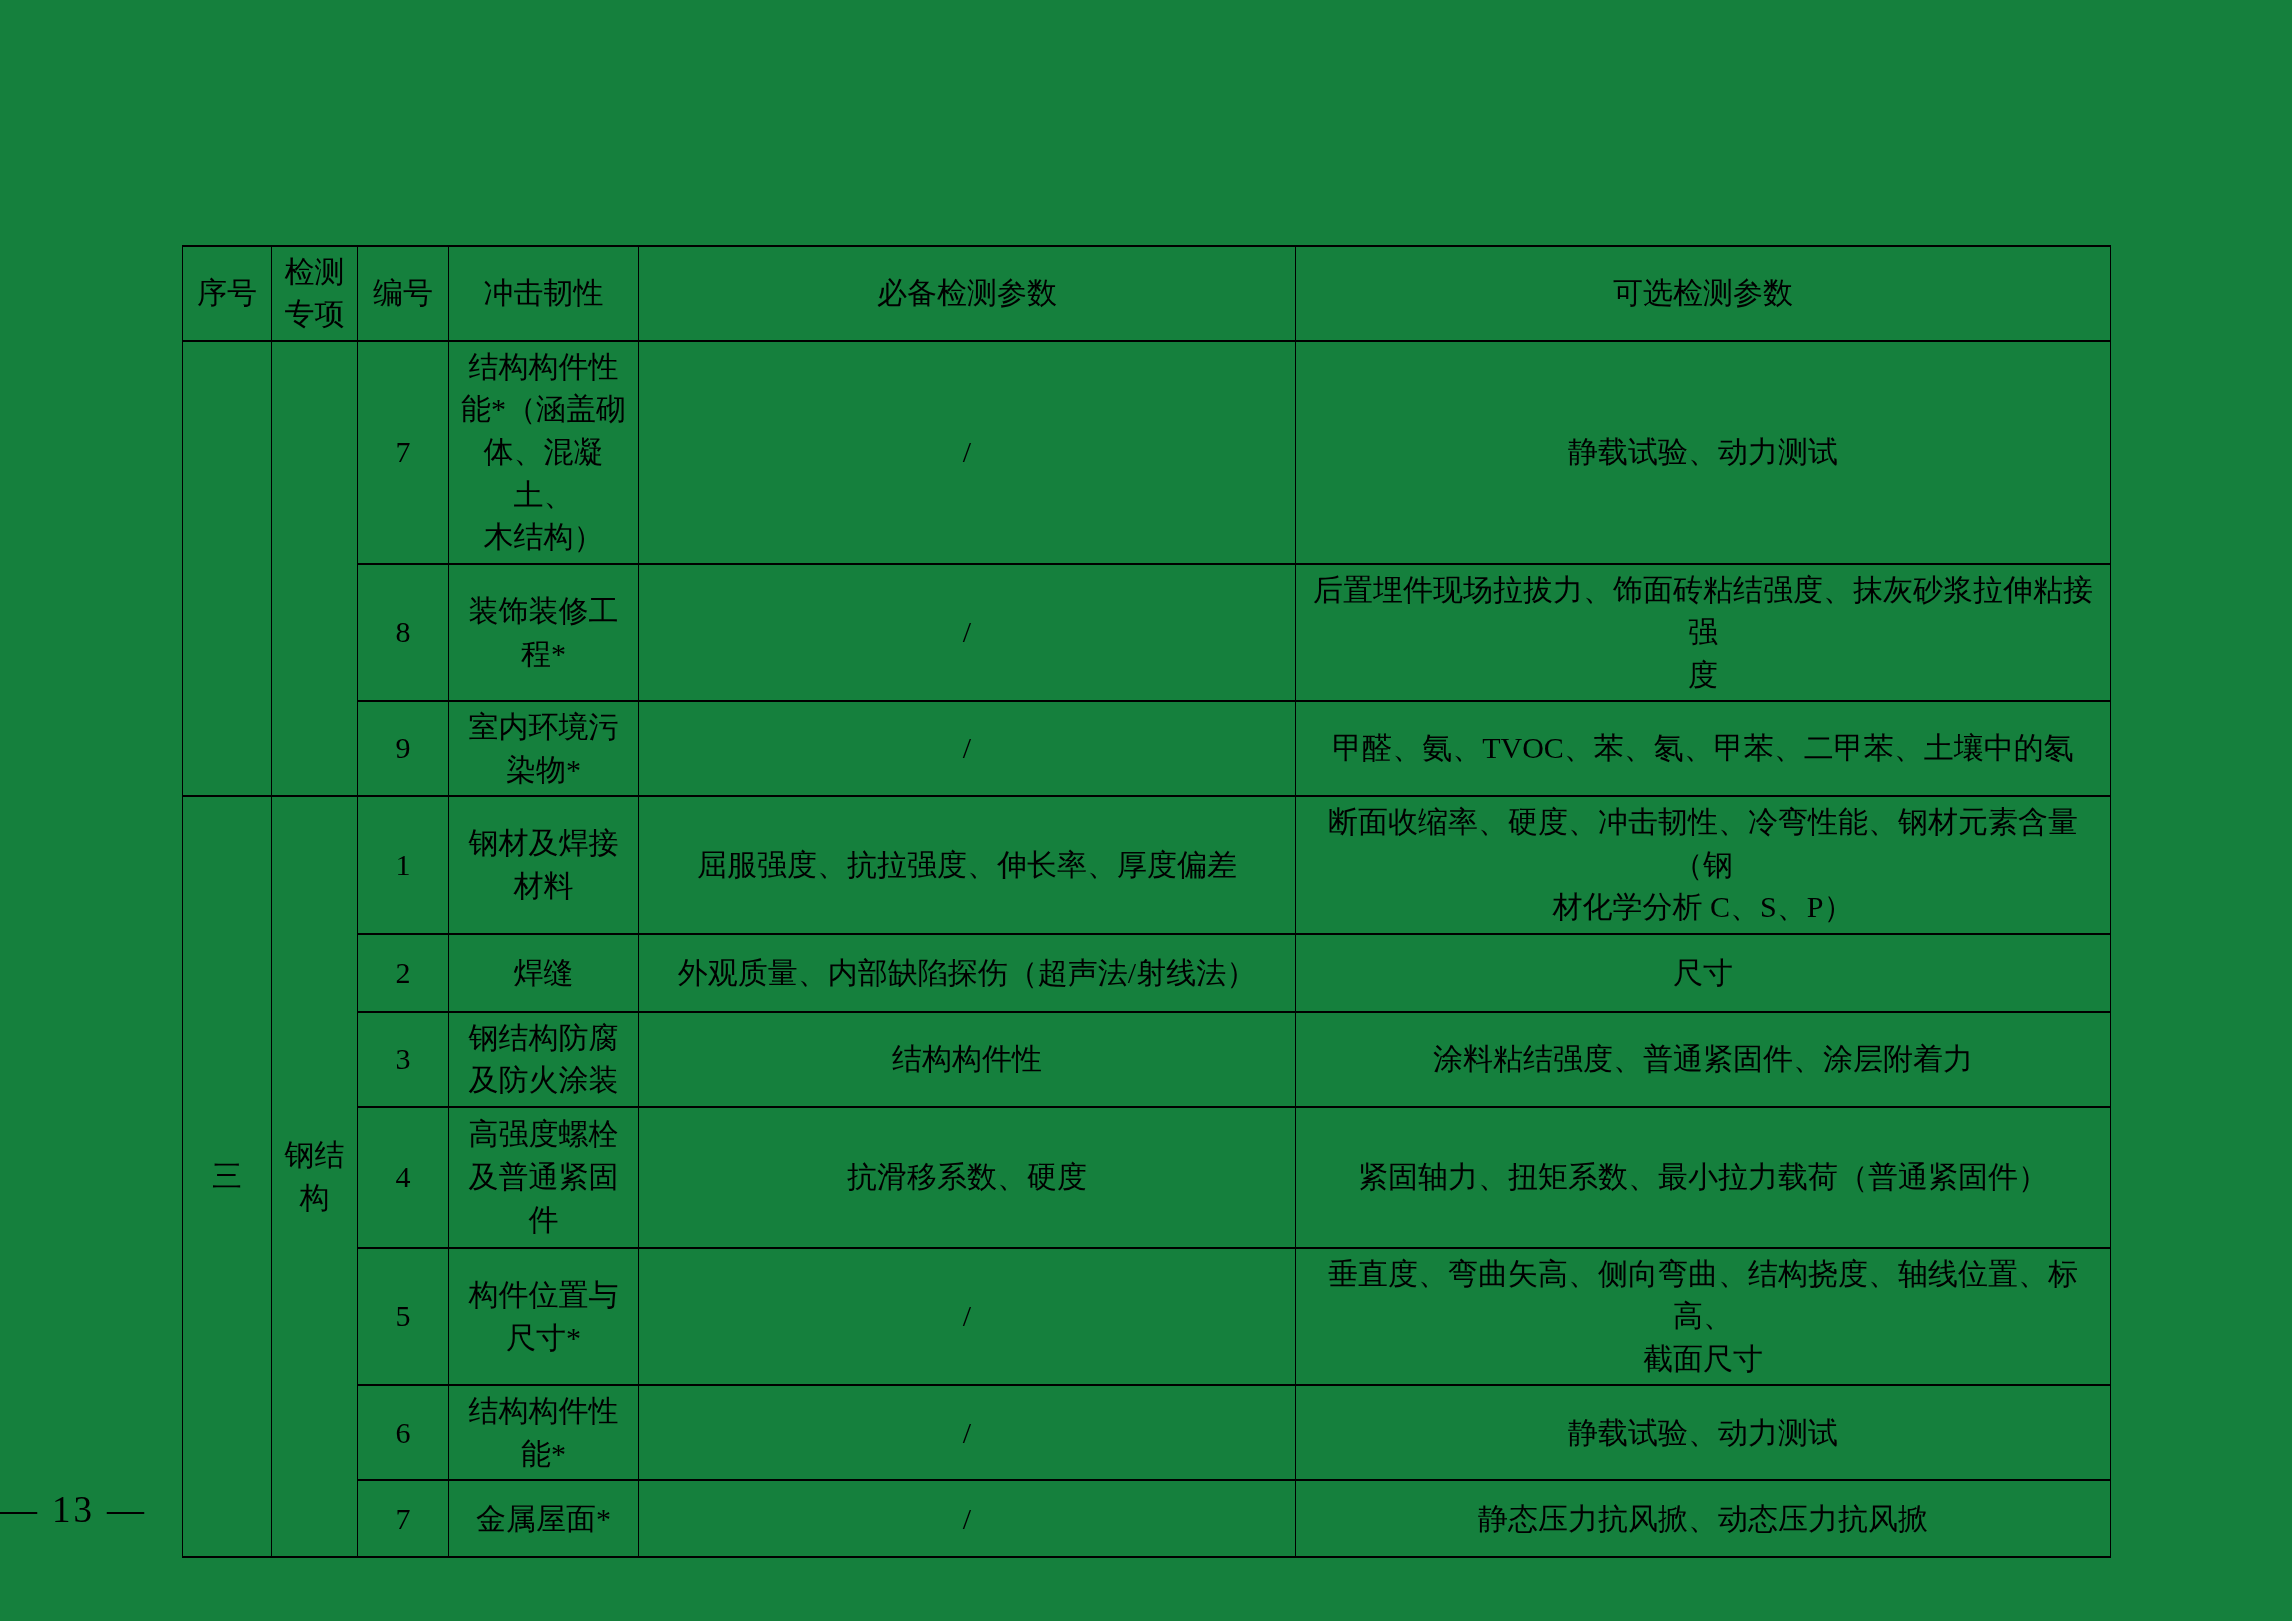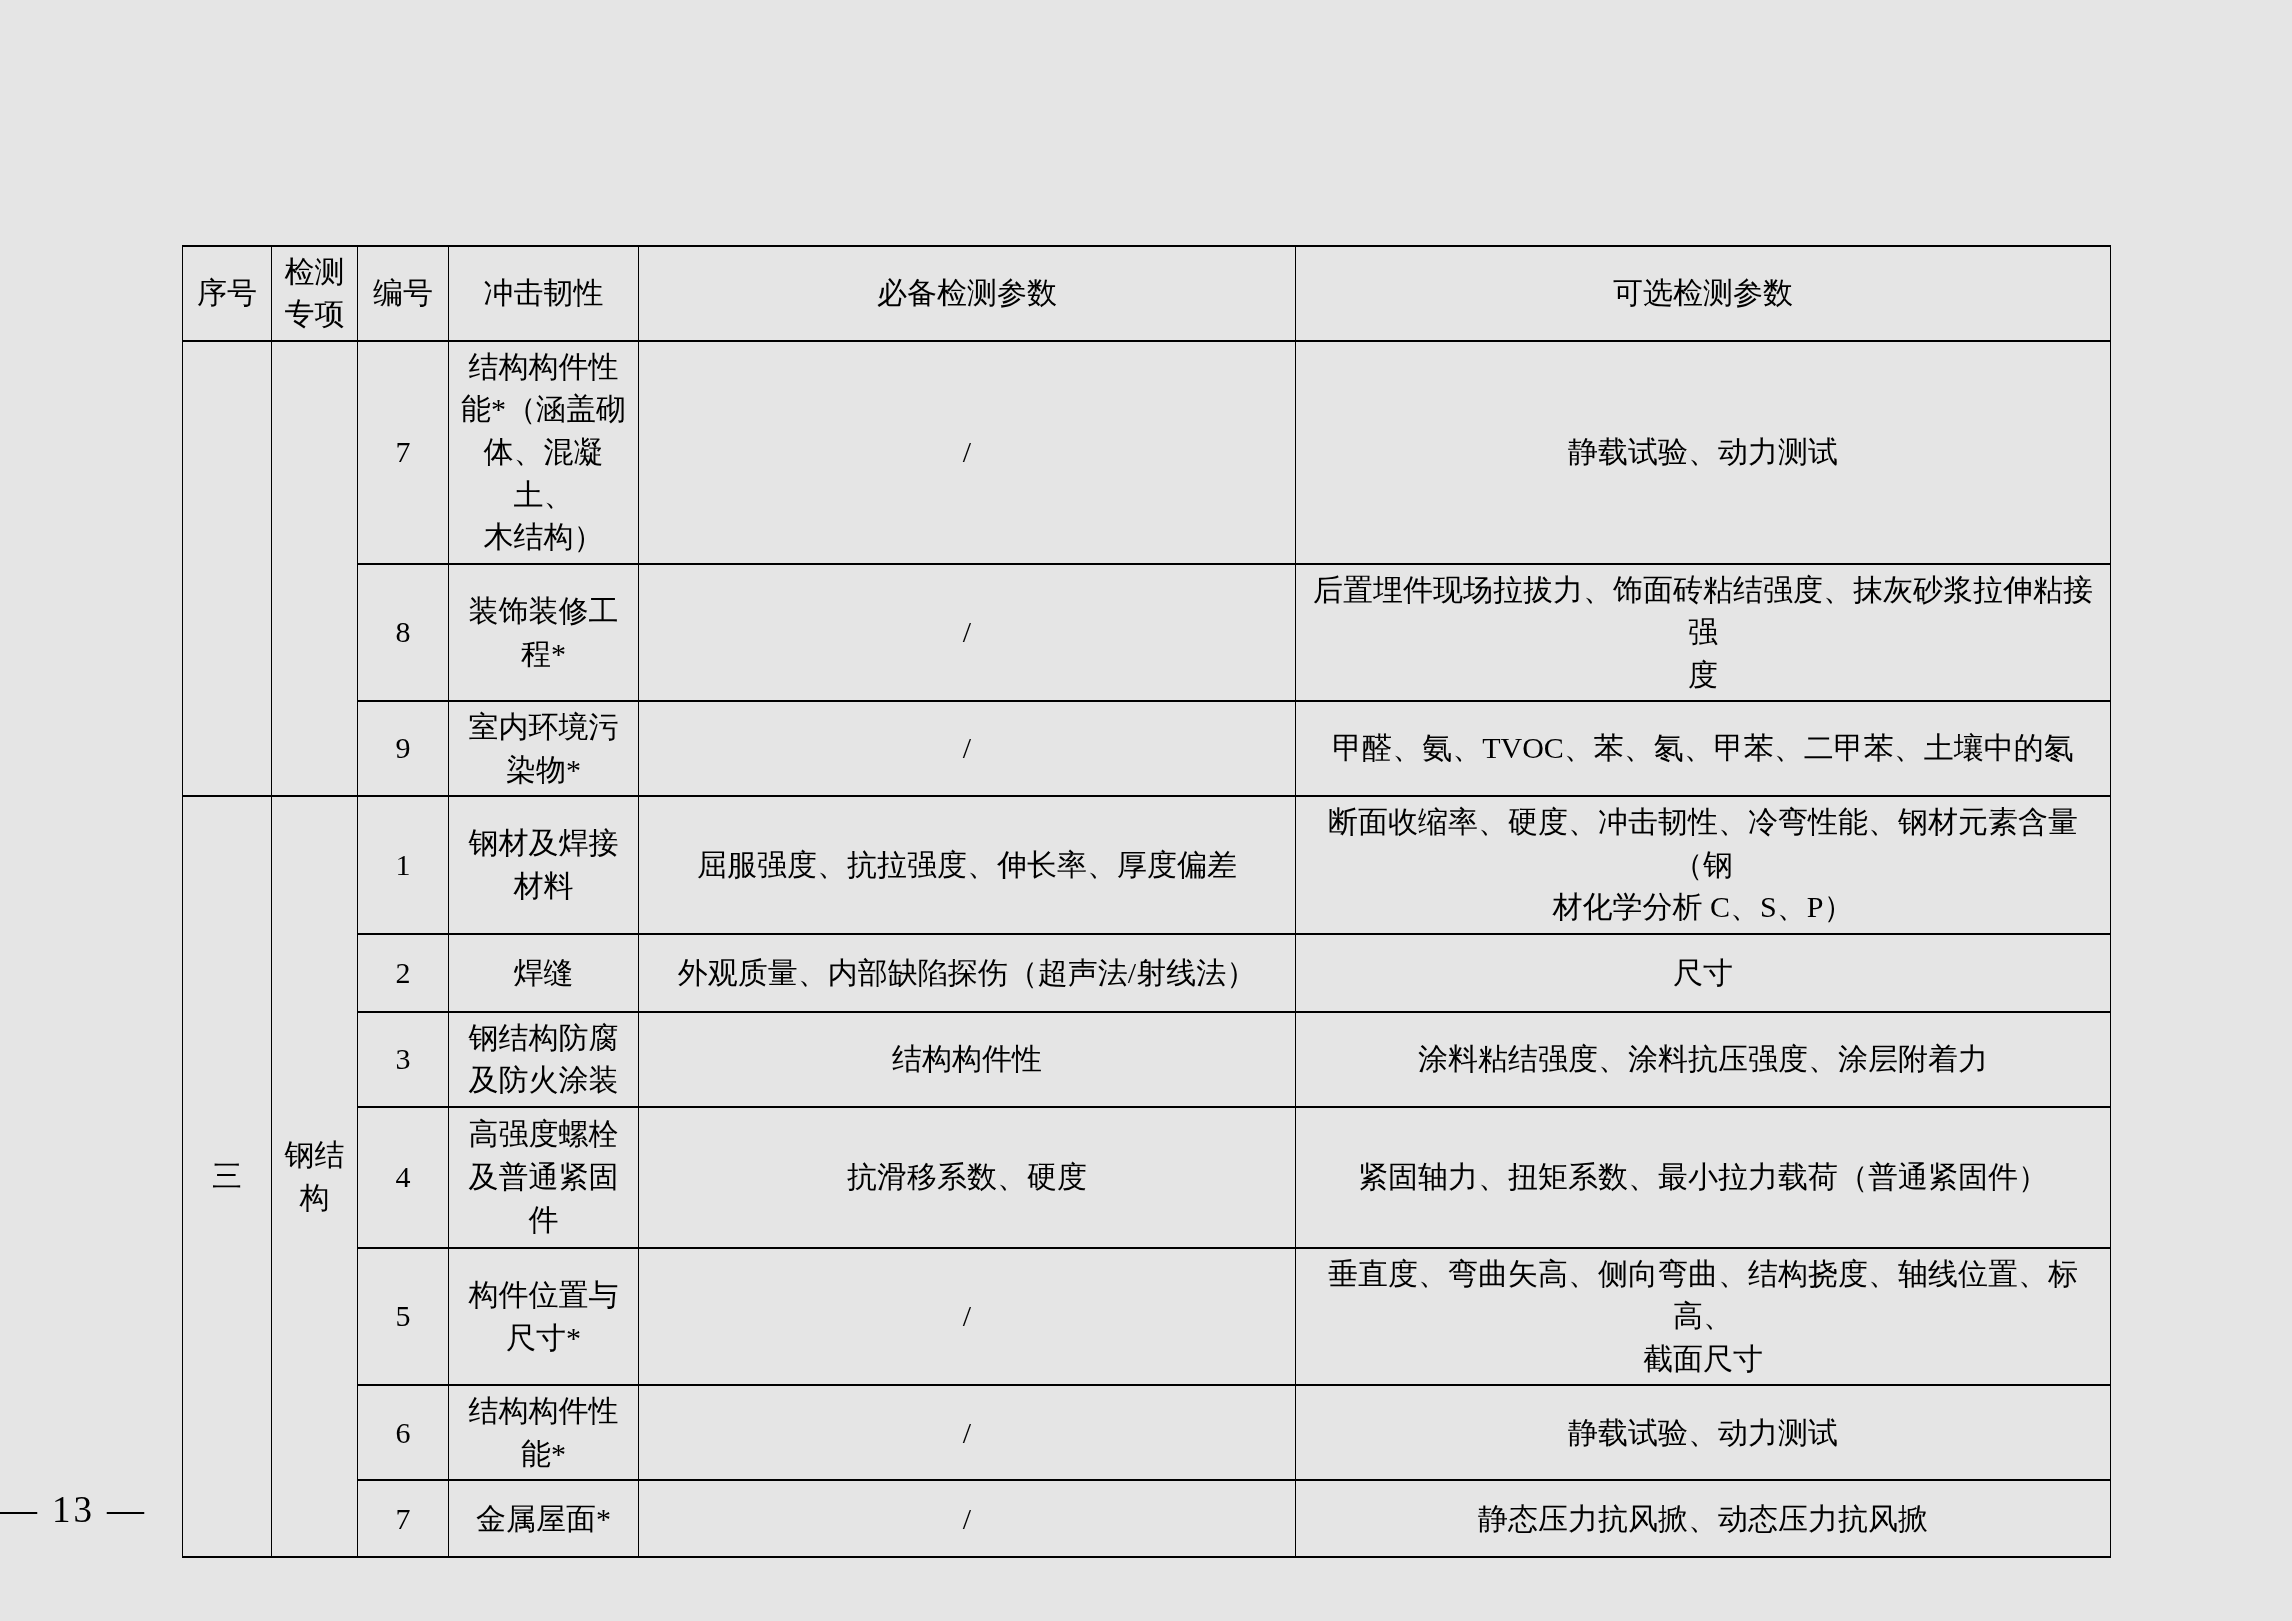--- a/index.html
+++ b/index.html
@@ -1,19 +1,19 @@
 <!DOCTYPE html>
 <html><head>
 <meta charset="utf-8">
 <style>
   html,body { margin:0; padding:0; background:#ffffff; }
   .page {
     position:relative;
     width:2293px; height:1621px;
-    background:#e5e5e5;
+    background:#15803d;
     color:#000;
     font-family:"Liberation Serif","DejaVu Serif",serif;
   }
   table.tbl {
     position:absolute;
     left:182px; top:245px;
     width:1928px;
     border-collapse:collapse;
     table-layout:fixed;
   }
@@ -116,21 +116,21 @@
         <td>2</td>
         <td>焊缝</td>
         <td class="left">外观质量、内部缺陷探伤（超声法/射线法）</td>
         <td class="left">尺寸</td>
       </tr>
       <tr style="height:84px">
         <td>3</td>
         <td>钢结构防腐
 及防火涂装</td>
         <td class="left">结构构件性</td>
-        <td class="left">涂料粘结强度、涂料抗压强度、涂层附着力</td>
+        <td class="left">涂料粘结强度、普通紧固件、涂层附着力</td>
       </tr>
       <tr style="height:141px">
         <td>4</td>
         <td>高强度螺栓
 及普通紧固
 件</td>
         <td class="left">抗滑移系数、硬度</td>
         <td class="left">紧固轴力、扭矩系数、最小拉力载荷（普通紧固件）</td>
       </tr>
       <tr style="height:87px">

